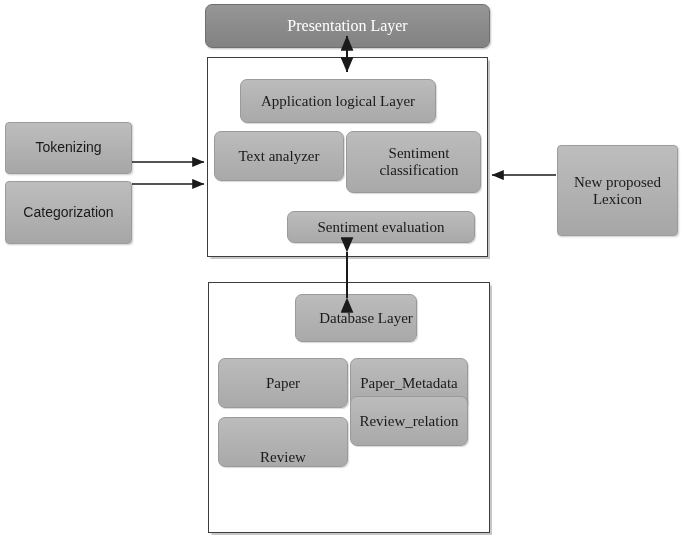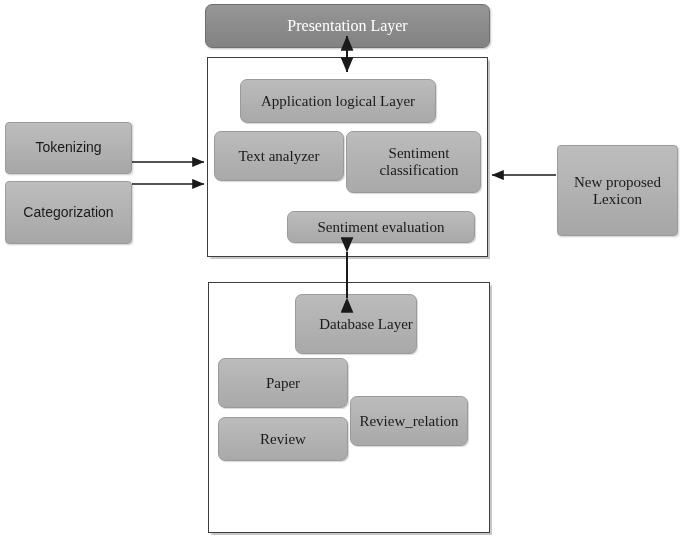--- a/index.html
+++ b/index.html
@@ -103,30 +103,33 @@
   <div class="node blk" style="left:346px; top:131px; width:135px; height:62px;padding-left:11px;">
     <span>Sentiment classification</span>
   </div>
 
   <div class="node blk" style="left:268px; top:211px; width:188px; height:32px;margin-left:19px;">
     <span>Sentiment evaluation</span>
   </div>
 
   <div class="container-box" style="left:208px; top:282px; width:282px; height:251px;"></div>
 
-  <div class="node blk" style="left:295px; top:294px; width:122px; height:60px;padding-left:20px;">
+  <div class="node blk" style="left:295px; top:294px; width:122px; height:48px;padding-left:20px;">
     <span>Database Layer</span>
   </div>
 
   <div class="node blk" style="left:218px; top:358px; width:130px; height:50px;">
     <span>Paper</span>
   </div>
 
+  <div class="node blk" style="left:350px; top:358px; width:118px; height:50px;">
+    <span>Paper_Metadata</span>
+  </div>
 
-  <div class="node blk" style="left:218px; top:417px; width:130px; height:44px;">
+  <div class="node blk" style="left:218px; top:417px; width:130px; height:50px;align-items:flex-end;">
     <span>Review</span>
   </div>
 
   <div class="node blk" style="left:350px; top:396px; width:118px; height:50px;">
     <span>Review_relation</span>
   </div>
 
 
   <div class="node rounded sans" style="left:5px; top:122px; width:127px; height:52px;">
     <span>Tokenizing</span>

